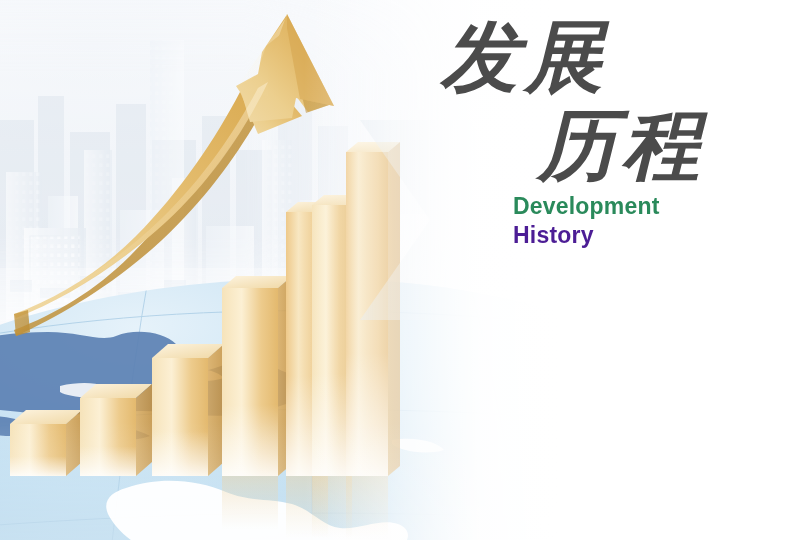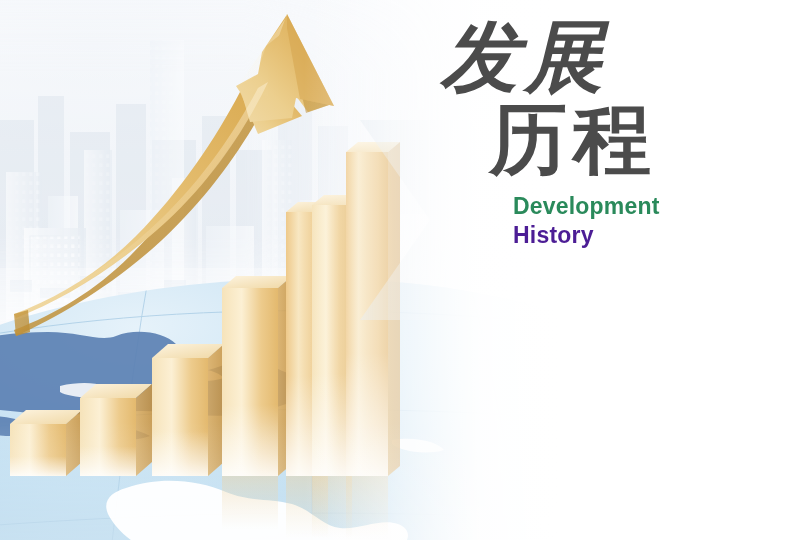--- a/index.html
+++ b/index.html
@@ -98,33 +98,35 @@
     font-size: 78px;
     font-weight: 700;
     font-style: italic;
     letter-spacing: 6px;
     margin-left: 16px;
   }
   .cn-row2 {
     font-family: "DejaVu Serif", serif;
     font-size: 78px;
     font-weight: 700;
+    font-style: italic;
     letter-spacing: 6px;
     margin-left: 64px;
-    margin-top: 4px;
+    margin-top: 10px;
+    text-align: center;
   }
   .en-line {
     font-family: "Liberation Sans", sans-serif;
     font-weight: bold;
     font-size: 23px;
     letter-spacing: .2px;
     line-height: 1.28;
     margin-left: 88px;
   }
-  .en-wrap { margin-top: 14px; }
+  .en-wrap { margin-top: 8px; }
 </style>
 </head>
 <body>
 
 <div id="banner">
 
   <div class="layer bg-base"></div>
 
   <svg class="city" viewBox="0 0 470 330" preserveAspectRatio="none">
     <defs>

